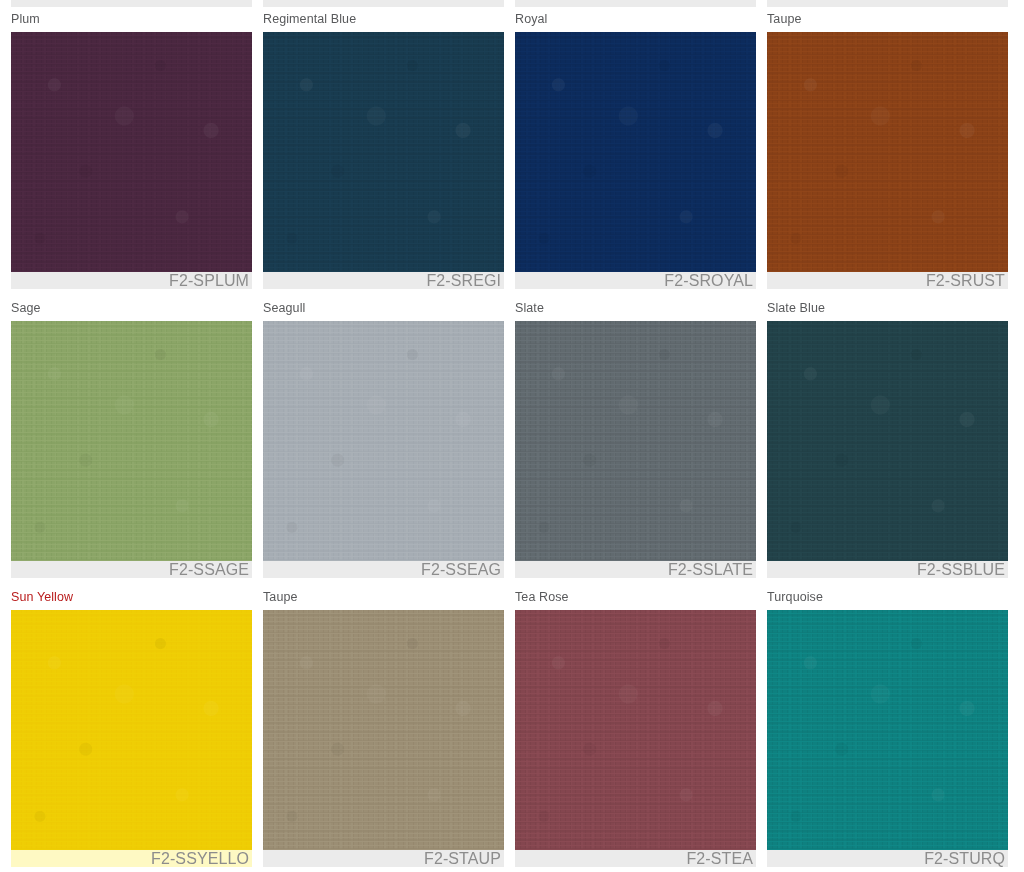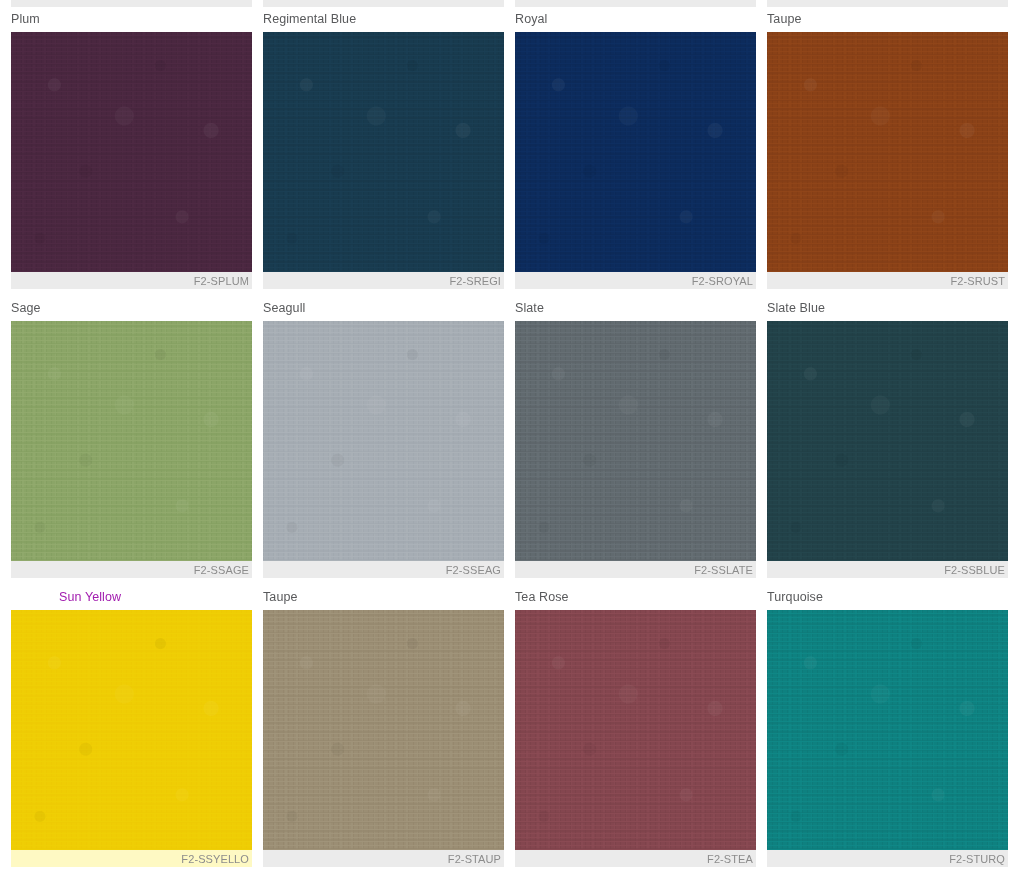--- a/index.html
+++ b/index.html
@@ -117,21 +117,21 @@
     width: 241px;
     height: 17px;
     background: #ebebeb;
     box-sizing: border-box;
     display: flex;
     align-items: center;
     justify-content: flex-end;
     padding-right: 3px;
   }
   .swatch-code {
-    font-size: 11px;
+    font-size: 16px;
     line-height: 12px;
     color: #8c8c8c;
     letter-spacing: 0.1px;
     white-space: nowrap;
   }
 </style>
 </head>
 <body style="background: rgb(255, 255, 255);">
 
 <div id="swatch-grid">
@@ -241,21 +241,21 @@
           <div class="chip-blotch"></div>
         </div>
         <div class="swatch-code-bar" style="background: rgb(235, 235, 235);">
           <span class="swatch-code" style="color: rgb(140, 140, 140);">F2-SSBLUE</span>
         </div>
       </div>
     </div>
 
     <div class="swatch-row">
       <div class="swatch-cell">
-        <div class="swatch-title" style="color: #a21caf; margin-left: 48px;">Sun Yellow</div>
+        <div class="swatch-title" style="color: #b91c1c;">Sun Yellow</div>
         <div class="swatch-chip">
           <div class="chip-fill" style="background: rgb(239, 205, 4);"></div>
           <div class="chip-texture"></div>
           <div class="chip-blotch"></div>
         </div>
         <div class="swatch-code-bar" style="background: #fef9c3;">
           <span class="swatch-code" style="color: rgb(140, 140, 140);">F2-SSYELLO</span>
         </div>
       </div>
 

